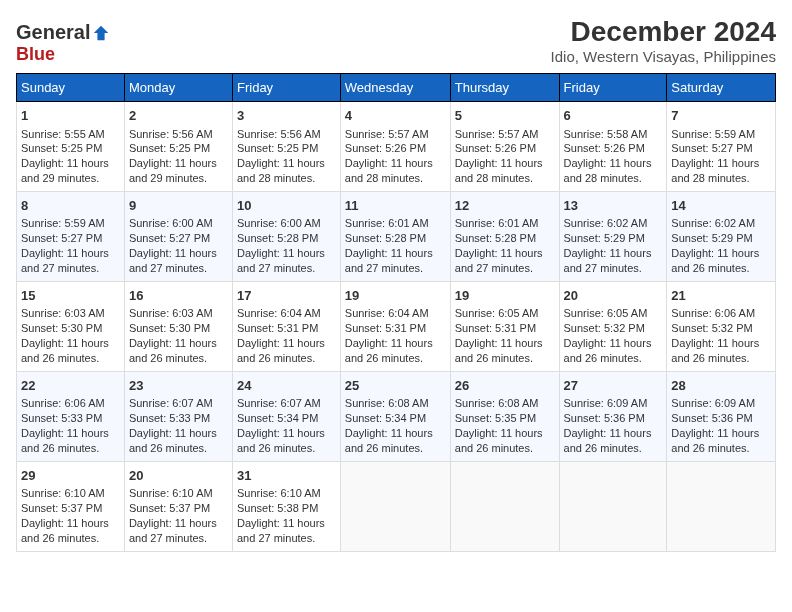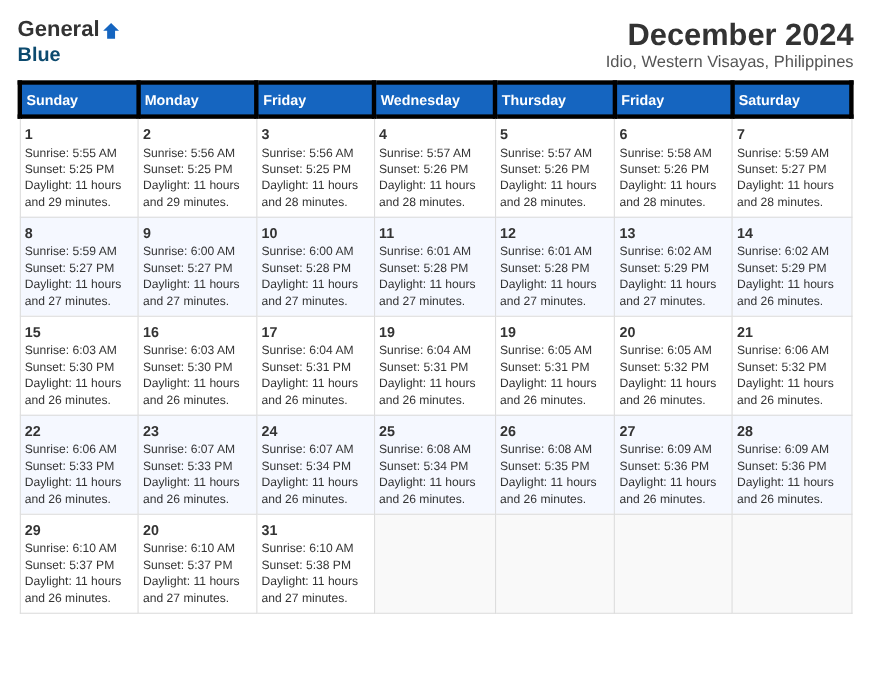--- a/index.html
+++ b/index.html
@@ -6,21 +6,21 @@
     body {
       font-family: Arial, sans-serif;
       background: #fff;
       width: 792px;
       min-height: 612px;
       padding: 16px;
     }
     .header-area {
       display: flex;
       justify-content: space-between;
-      align-items: flex-start;
+      align-items: flex-end;
       margin-bottom: 8px;
     }
     .logo {
       display: flex;
       flex-direction: column;
       align-items: flex-start;
     }
     .logo-text {
       display: flex;
       align-items: center;
@@ -51,22 +51,22 @@
       width: 100%;
       border-collapse: collapse;
       font-size: 11px;
     }
     .calendar-table thead th {
       background-color: #1565c0;
       color: #fff;
       padding: 6px 4px;
       text-align: left;
       font-size: 13px;
-      font-weight: bold;
-      border: 4px solid #000000;
+      font-weight: normal;
+      border: 1px solid #000000;
     }
     .calendar-table tbody tr {
       border-bottom: 1px solid #ccc;
     }
     .calendar-table tbody td {
       vertical-align: top;
       padding: 5px 4px;
       border: 1px solid #ddd;
       min-height: 70px;
       width: 113px;
@@ -94,21 +94,21 @@
 
 <div class="header-area">
   <div class="logo">
     <div class="logo-text">
       <span class="logo-general">General</span>
       <svg class="logo-icon" viewBox="0 0 20 20">
         <polygon points="10,2 18,10 14,10 14,18 6,18 6,10 2,10" fill="#1565c0"></polygon>
       </svg>
     </div>
     <div>
-      <span class="logo-blue" style="font-size:18px;font-weight:bold;color:#0c4a6e;">Blue</span>
+      <span class="logo-blue" style="font-size:18px;font-weight:bold;color:#b91c1c;">Blue</span>
     </div>
   </div>
   <div class="title-area">
     <div class="month-title">December 2024</div>
     <div class="location-title">Idio, Western Visayas, Philippines</div>
   </div>
 </div>
 
 <table class="calendar-table">
   <thead>

